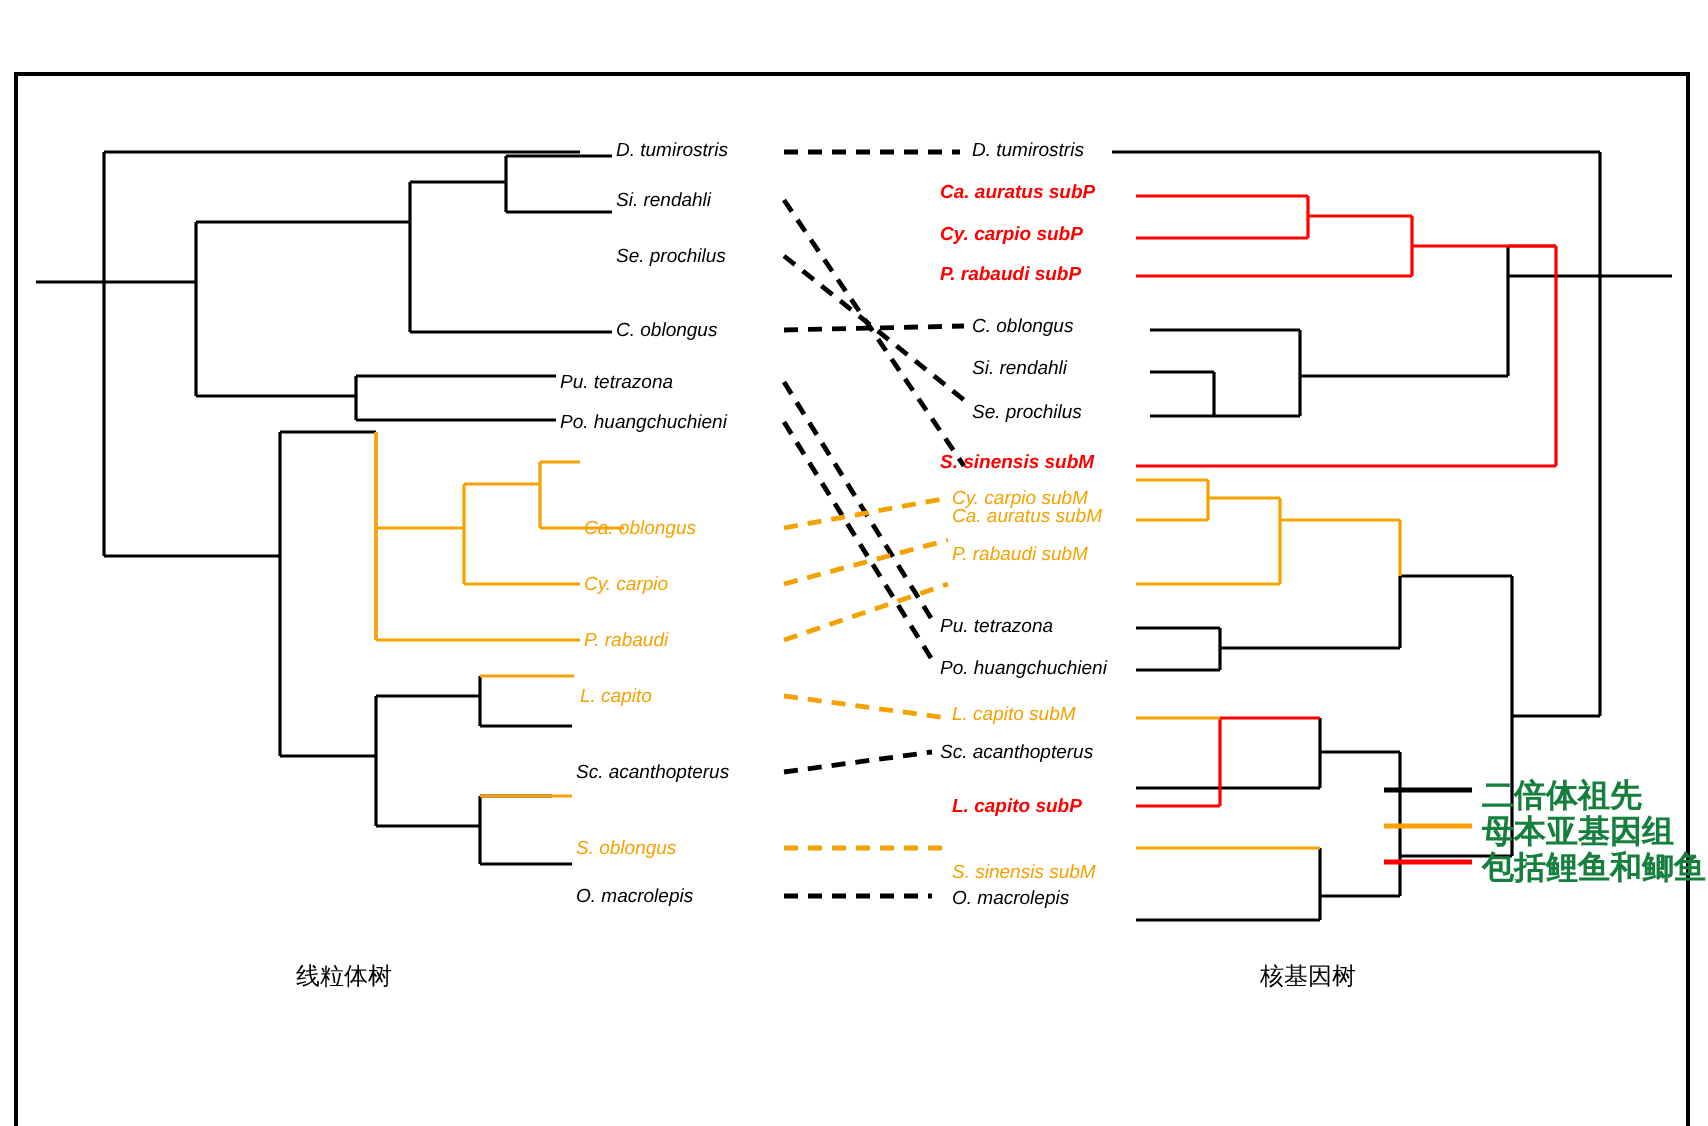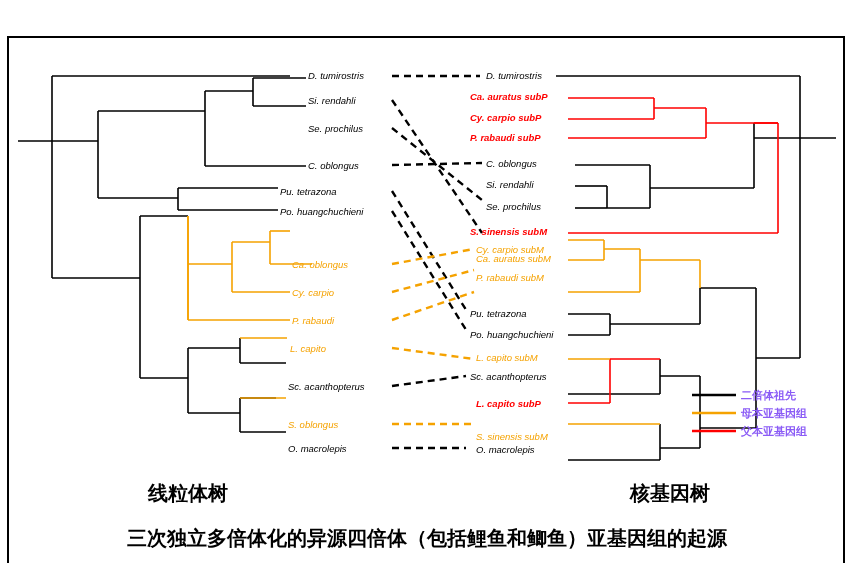--- a/index.html
+++ b/index.html
@@ -4,22 +4,22 @@
 <style>
   html,body{margin:0;padding:0;background:#fff;}
   body{font-family:"Liberation Sans", sans-serif;}
   #wrap{position:relative;width:854px;height:563px;background:#ffffff;overflow:hidden;margin-top:28px;}
   #frame{position:absolute;left:7px;top:8px;width:838px;height:547px;border:2px solid #000;box-sizing:border-box;background:#fff;}
   #canvas{position:absolute;left:0;top:0;width:854px;height:563px;}
   .lbl{position:absolute;white-space:nowrap;font-style:italic;font-size:9.5px;line-height:10px;color:#000;}
   .lbl.black{color:#000;}
   .lbl.orange{color:#f5a200;}
   .lbl.red{color:#ff0000;font-weight:bold;}
-  .treename{position:absolute;font-size:20px;font-weight:bold;color:#000;font-family:"DejaVu Sans", sans-serif;}
-  .legendtxt{position:absolute;font-size:11px;font-weight:bold;color:#8b5cf6;font-family:Liberation Serif, serif;white-space:nowrap;}
+  .treename{position:absolute;font-size:12px;font-weight:normal;color:#000;font-family:"DejaVu Sans", sans-serif;}
+  .legendtxt{position:absolute;font-size:16px;font-weight:bold;color:#15803d;font-family:Liberation Serif, serif;white-space:nowrap;}
   #caption{position:absolute;left:0;top:497px;width:854px;text-align:center;font-size:20px;font-weight:bold;color:#000;font-family:"DejaVu Sans", sans-serif;}
   #topnotch{position:absolute;left:418px;top:0px;width:22px;height:8px;background:#fff;}
 </style>
 </head>
 <body>
 
 <div id="wrap">
   <div id="frame"></div>
   <div id="topnotch"></div>
 
@@ -227,16 +227,15 @@
   <div class="lbl black" style="left:470px;top:344px;">Sc. acanthopterus</div>
   <div class="lbl red" style="left:476px;top:371px;">L. capito subP</div>
   <div class="lbl orange" style="left:476px;top:404px;">S. sinensis subM</div>
   <div class="lbl black" style="left:476px;top:417px;">O. macrolepis</div>
 
   <div class="treename" style="left:148px;top:452px;">线粒体树</div>
   <div class="treename" style="left:630px;top:452px;">核基因树</div>
 
   <div class="legendtxt" style="left:741px;top:360px;">二倍体祖先</div>
   <div class="legendtxt" style="left:741px;top:378px;">母本亚基因组</div>
-  <div class="legendtxt" style="left:741px;top:396px;">父本亚基因组</div>
-
-  <div id="caption">三次独立多倍体化的异源四倍体（包括鲤鱼和鲫鱼）亚基因组的起源</div>
+  <div class="legendtxt" style="left:741px;top:396px;">包括鲤鱼和鲫鱼</div>
+
 </div>
 
 </body></html>

